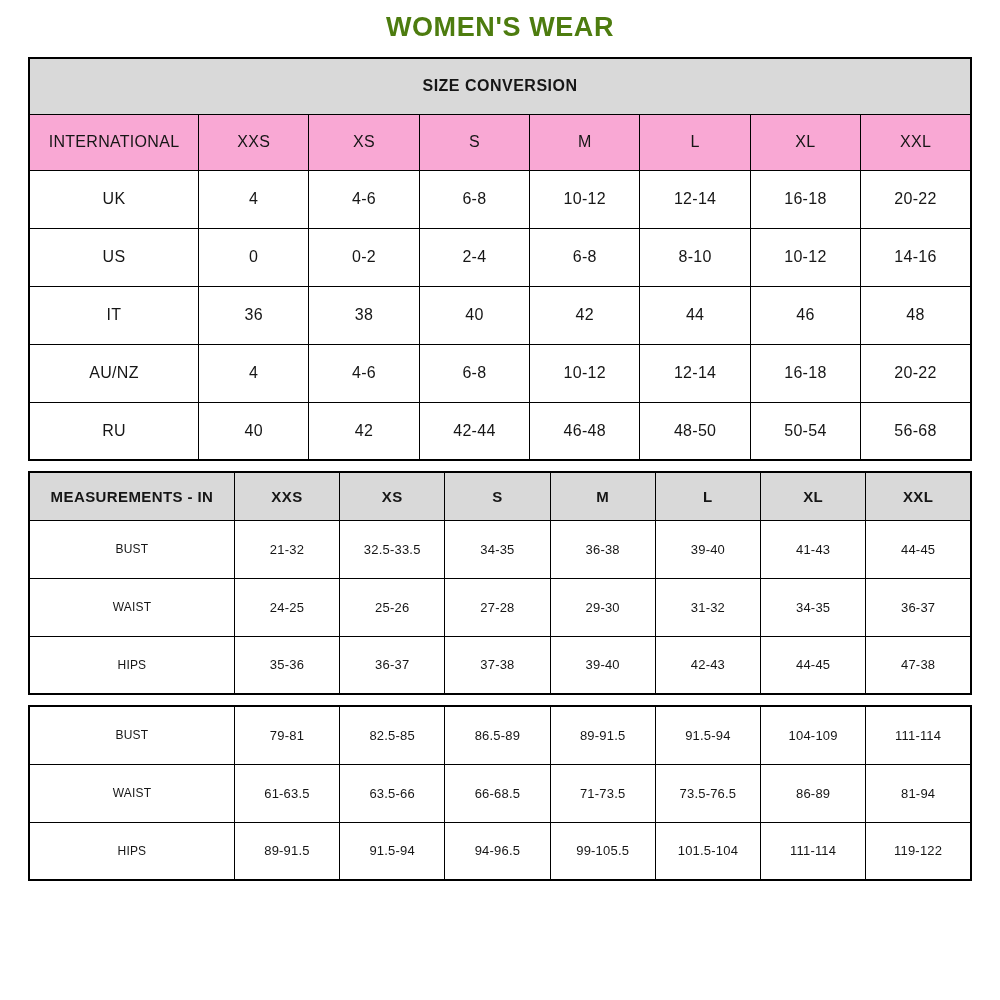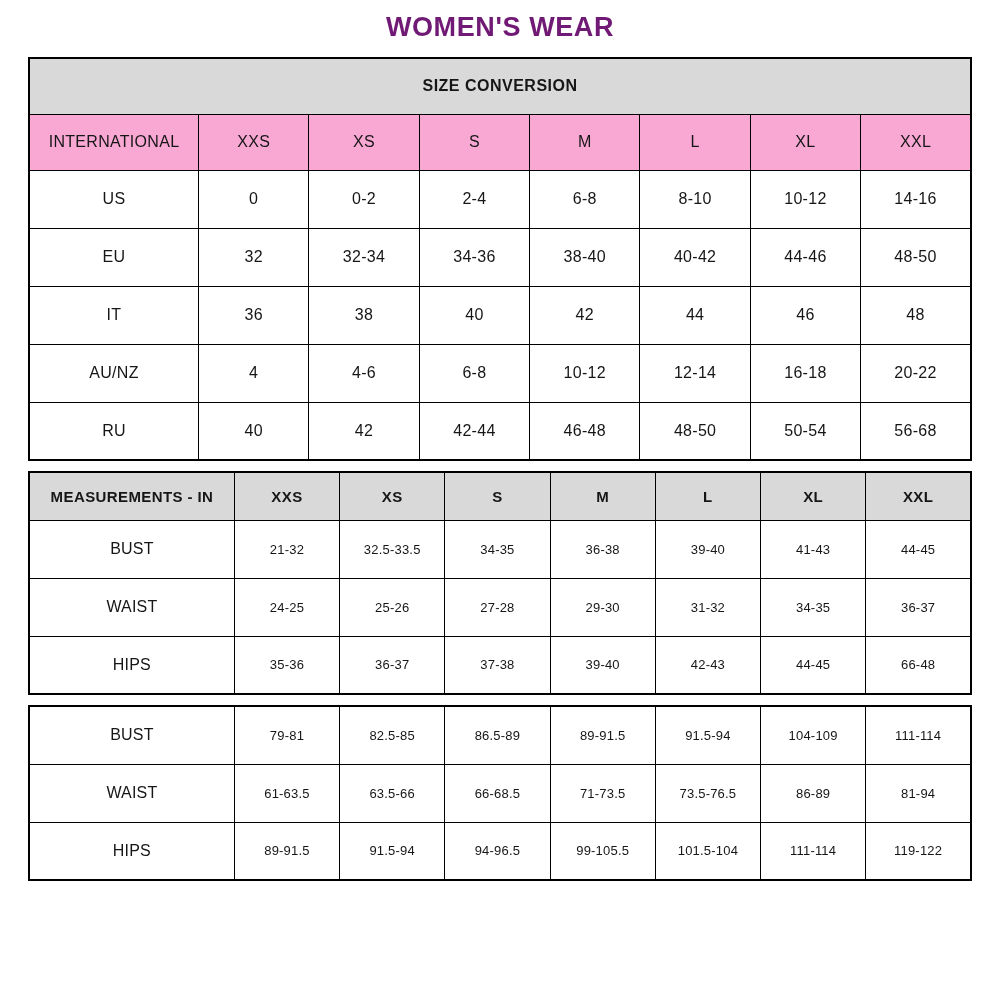--- a/index.html
+++ b/index.html
@@ -11,21 +11,21 @@
     overflow: hidden;
   }
   .page { width: 1000px; height: 1000px; padding: 12px 28px 18px; }
 
   h1.title {
     margin: 0 0 14px 0;
     text-align: center;
     font-size: 27px;
     font-weight: 700;
     letter-spacing: 0.6px;
-    color: #701a75;
+    color: #4d7c0f;
   }
 
   table.tbl {
     width: 100%;
     border-collapse: collapse;
     table-layout: fixed;
     border: 2.5px solid #000;
   }
   table.tbl + table.tbl { margin-top: 10px; }
   .tbl th, .tbl td {
@@ -43,21 +43,21 @@
     font-weight: 700;
     letter-spacing: 0.5px;
   }
 
   
   .t-conv td { height: 58px; font-size: 16px; font-weight: 400; letter-spacing: 0.3px; }
   .t-conv tr.hdr td { height: 56px; background: #f9a8d4; font-weight: 400; }
 
   
   .t-meas td { height: 58px; font-size: 13px; font-weight: 400; letter-spacing: 0.2px; }
-  .t-meas td.rowlabel { font-size: 16px; }
+  .t-meas td.rowlabel { font-size: 12px; }
   .t-meas tr.hdr td {
     background: var(--header-bg, #d9d9d9);
     height: 48px;
     font-size: 15px;
     font-weight: 700;
     letter-spacing: 0.4px;
   }
   .t-meas tr.hdr td.rowlabel { font-size: 15px; margin-top: 32px; }
 
   col.label-col-conv { width: 18%; }
@@ -91,38 +91,38 @@
           <td class="rowlabel">INTERNATIONAL</td>
           <td>XXS</td>
           <td>XS</td>
           <td>S</td>
           <td>M</td>
           <td>L</td>
           <td>XL</td>
           <td>XXL</td>
         </tr>
         <tr>
+          <td class="rowlabel">UK</td>
+          <td>4</td>
+          <td>4-6</td>
+          <td>6-8</td>
+          <td>10-12</td>
+          <td>12-14</td>
+          <td>16-18</td>
+          <td>20-22</td>
+        </tr>
+        <tr>
           <td class="rowlabel">US</td>
           <td>0</td>
           <td>0-2</td>
           <td>2-4</td>
           <td>6-8</td>
           <td>8-10</td>
           <td>10-12</td>
           <td>14-16</td>
-        </tr>
-        <tr>
-          <td class="rowlabel">EU</td>
-          <td>32</td>
-          <td>32-34</td>
-          <td>34-36</td>
-          <td>38-40</td>
-          <td>40-42</td>
-          <td>44-46</td>
-          <td>48-50</td>
         </tr>
         <tr>
           <td class="rowlabel">IT</td>
           <td>36</td>
           <td>38</td>
           <td>40</td>
           <td>42</td>
           <td>44</td>
           <td>46</td>
           <td>48</td>
@@ -193,21 +193,21 @@
           <td>36-37</td>
         </tr>
         <tr>
           <td class="rowlabel">HIPS</td>
           <td>35-36</td>
           <td>36-37</td>
           <td>37-38</td>
           <td>39-40</td>
           <td>42-43</td>
           <td>44-45</td>
-          <td>66-48</td>
+          <td>47-38</td>
         </tr>
       </tbody>
   </table>
 
   <table class="tbl t-meas">
     <colgroup>
       <col class="label-col-meas">
         <col>
         <col>
         <col>

